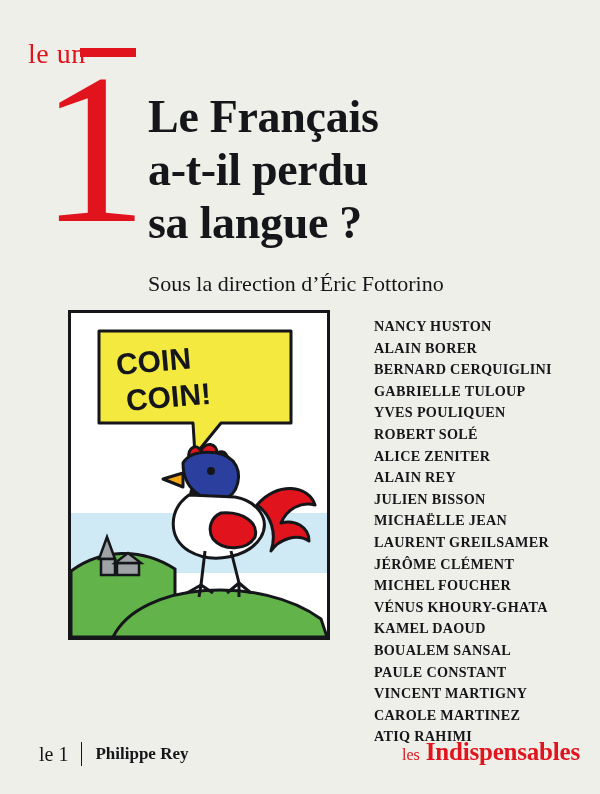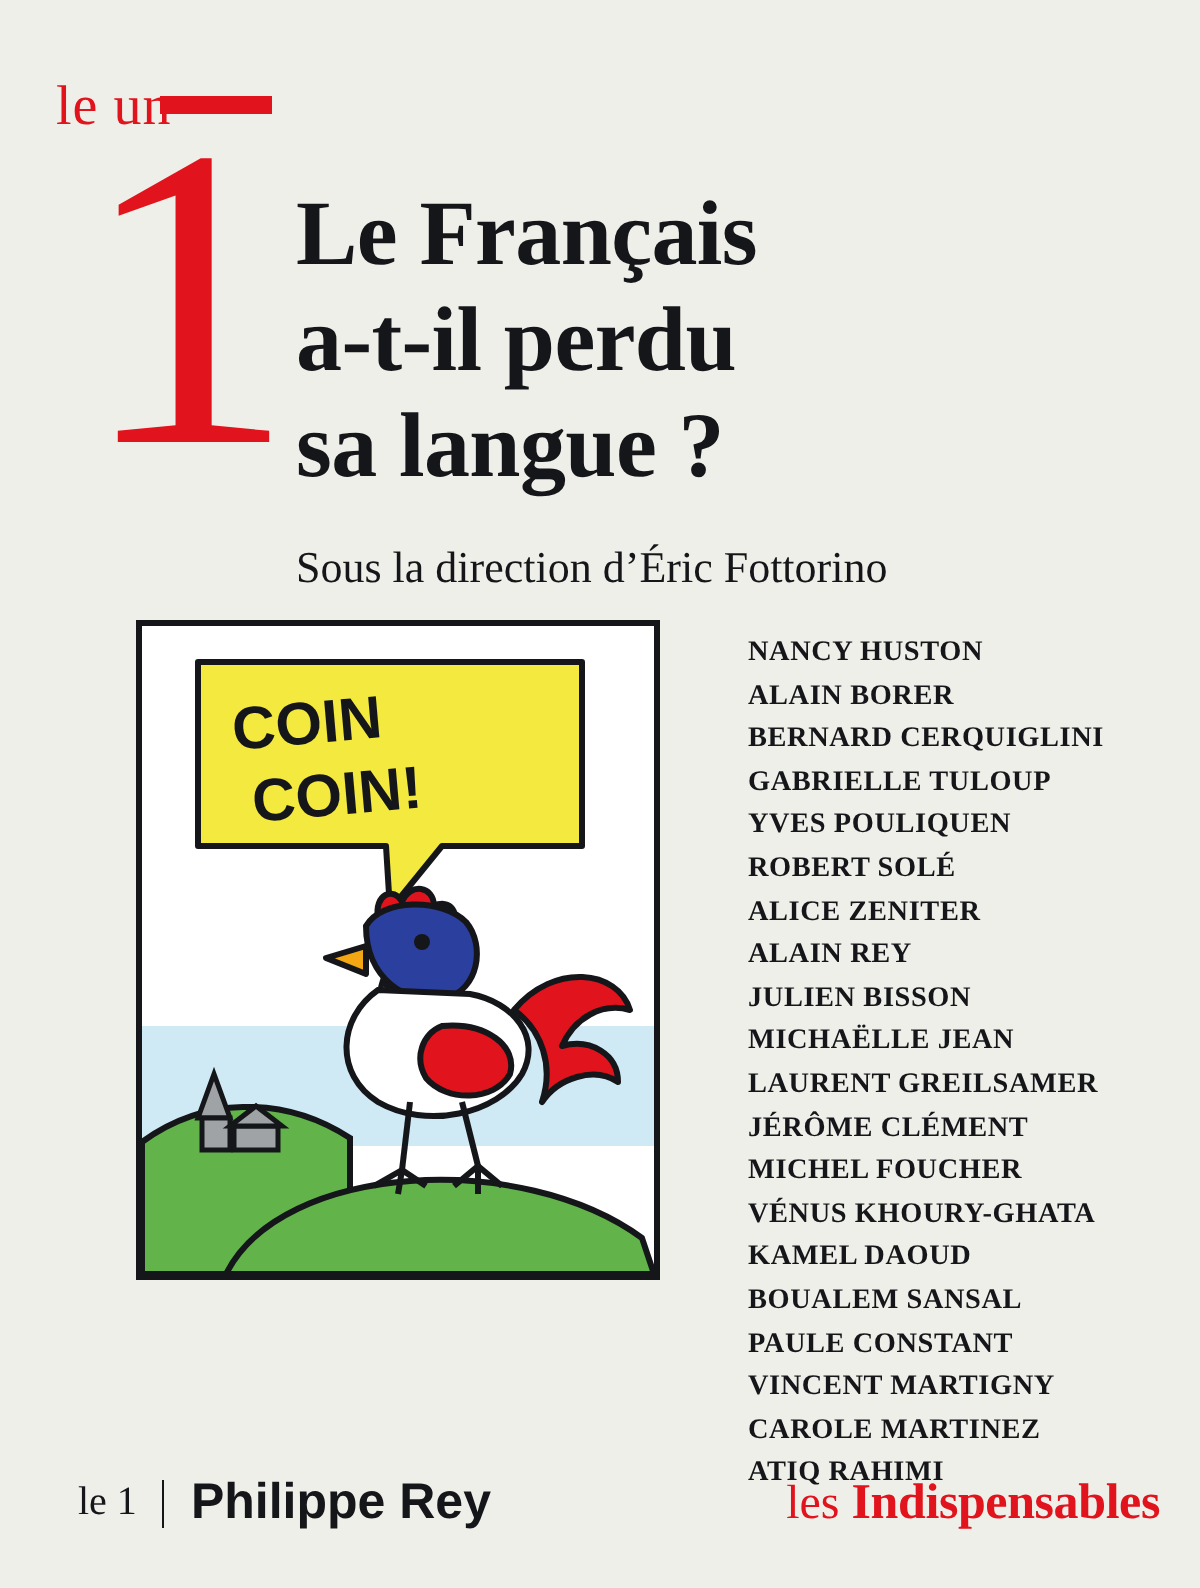--- a/index.html
+++ b/index.html
@@ -117,37 +117,37 @@
     font-family: "Liberation Serif", serif;
     font-size: 20px;
     color: #15161a;
   }
   .footer-divider {
     width: 1px;
     height: 24px;
     background: #15161a;
   }
   .footer-pub {
-    font-family: Liberation Sans, sans-serif;
-    font-size: 25px;
+    font-family: Liberation Serif, serif;
+    font-size: 17px;
     font-weight: bold;
     color: #15161a;
     text-align: right;
   }
   .footer-right {
     position: absolute;
     right: 20px;
     bottom: 28px;
     display: flex;
     align-items: baseline;
     gap: 6px;
   }
   .footer-les {
     font-family: "Liberation Serif", serif;
-    font-size: 24px;
+    font-size: 16px;
     color: #e1131d;
   }
   .footer-indispensables {
     font-family: "Liberation Serif", serif;
     font-size: 25px;
     font-weight: bold;
     color: #e1131d;
     letter-spacing: -0.2px;
   }
 </style>

